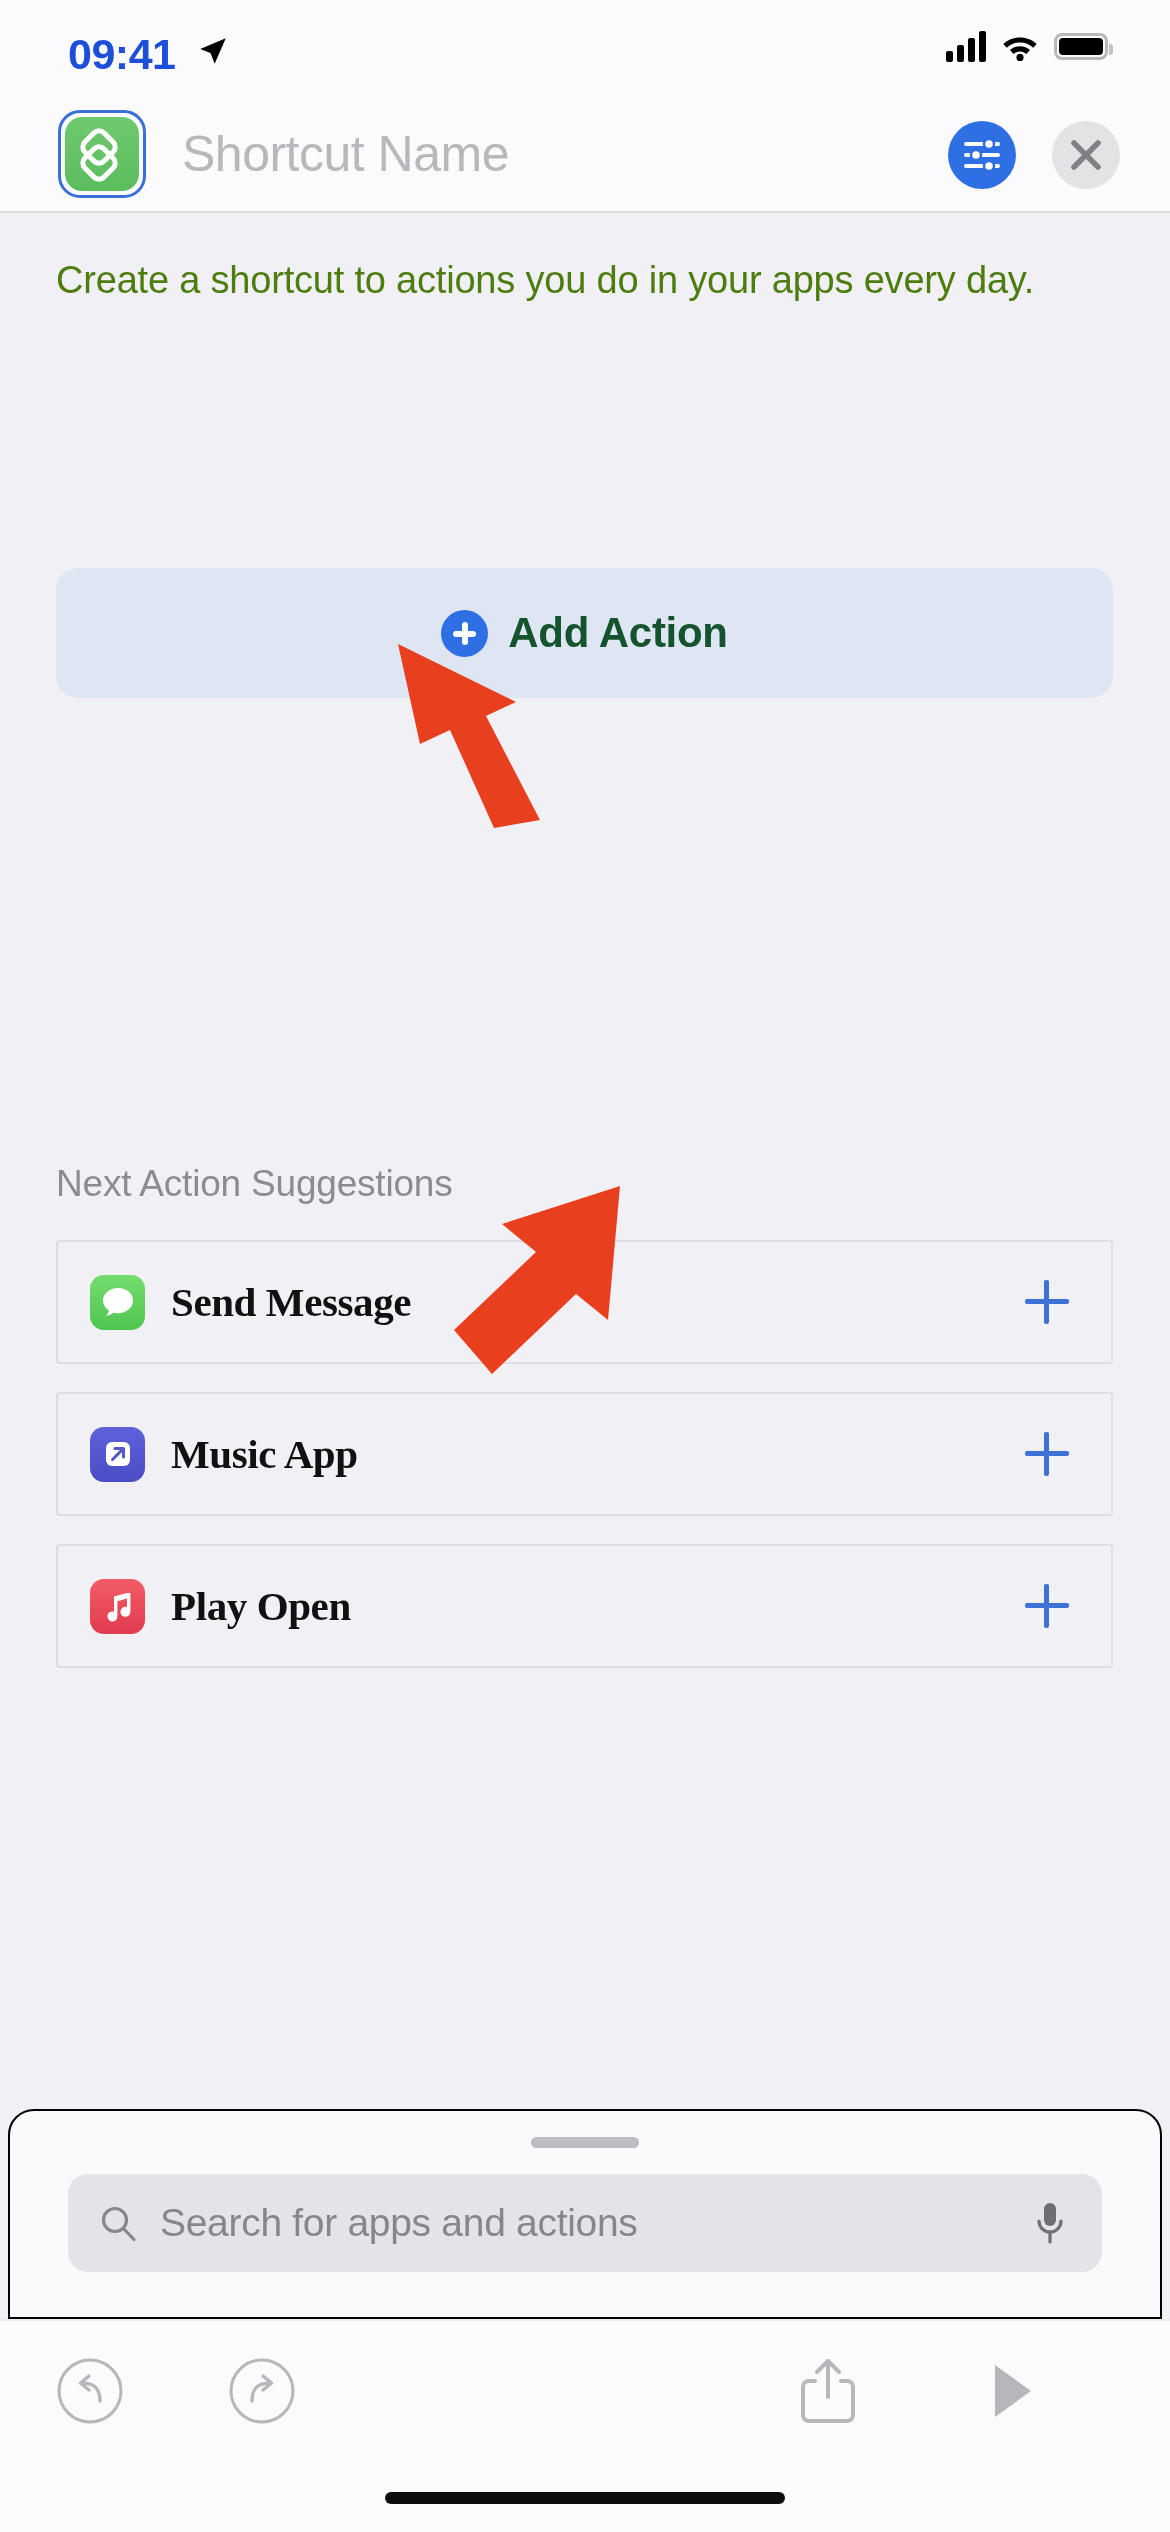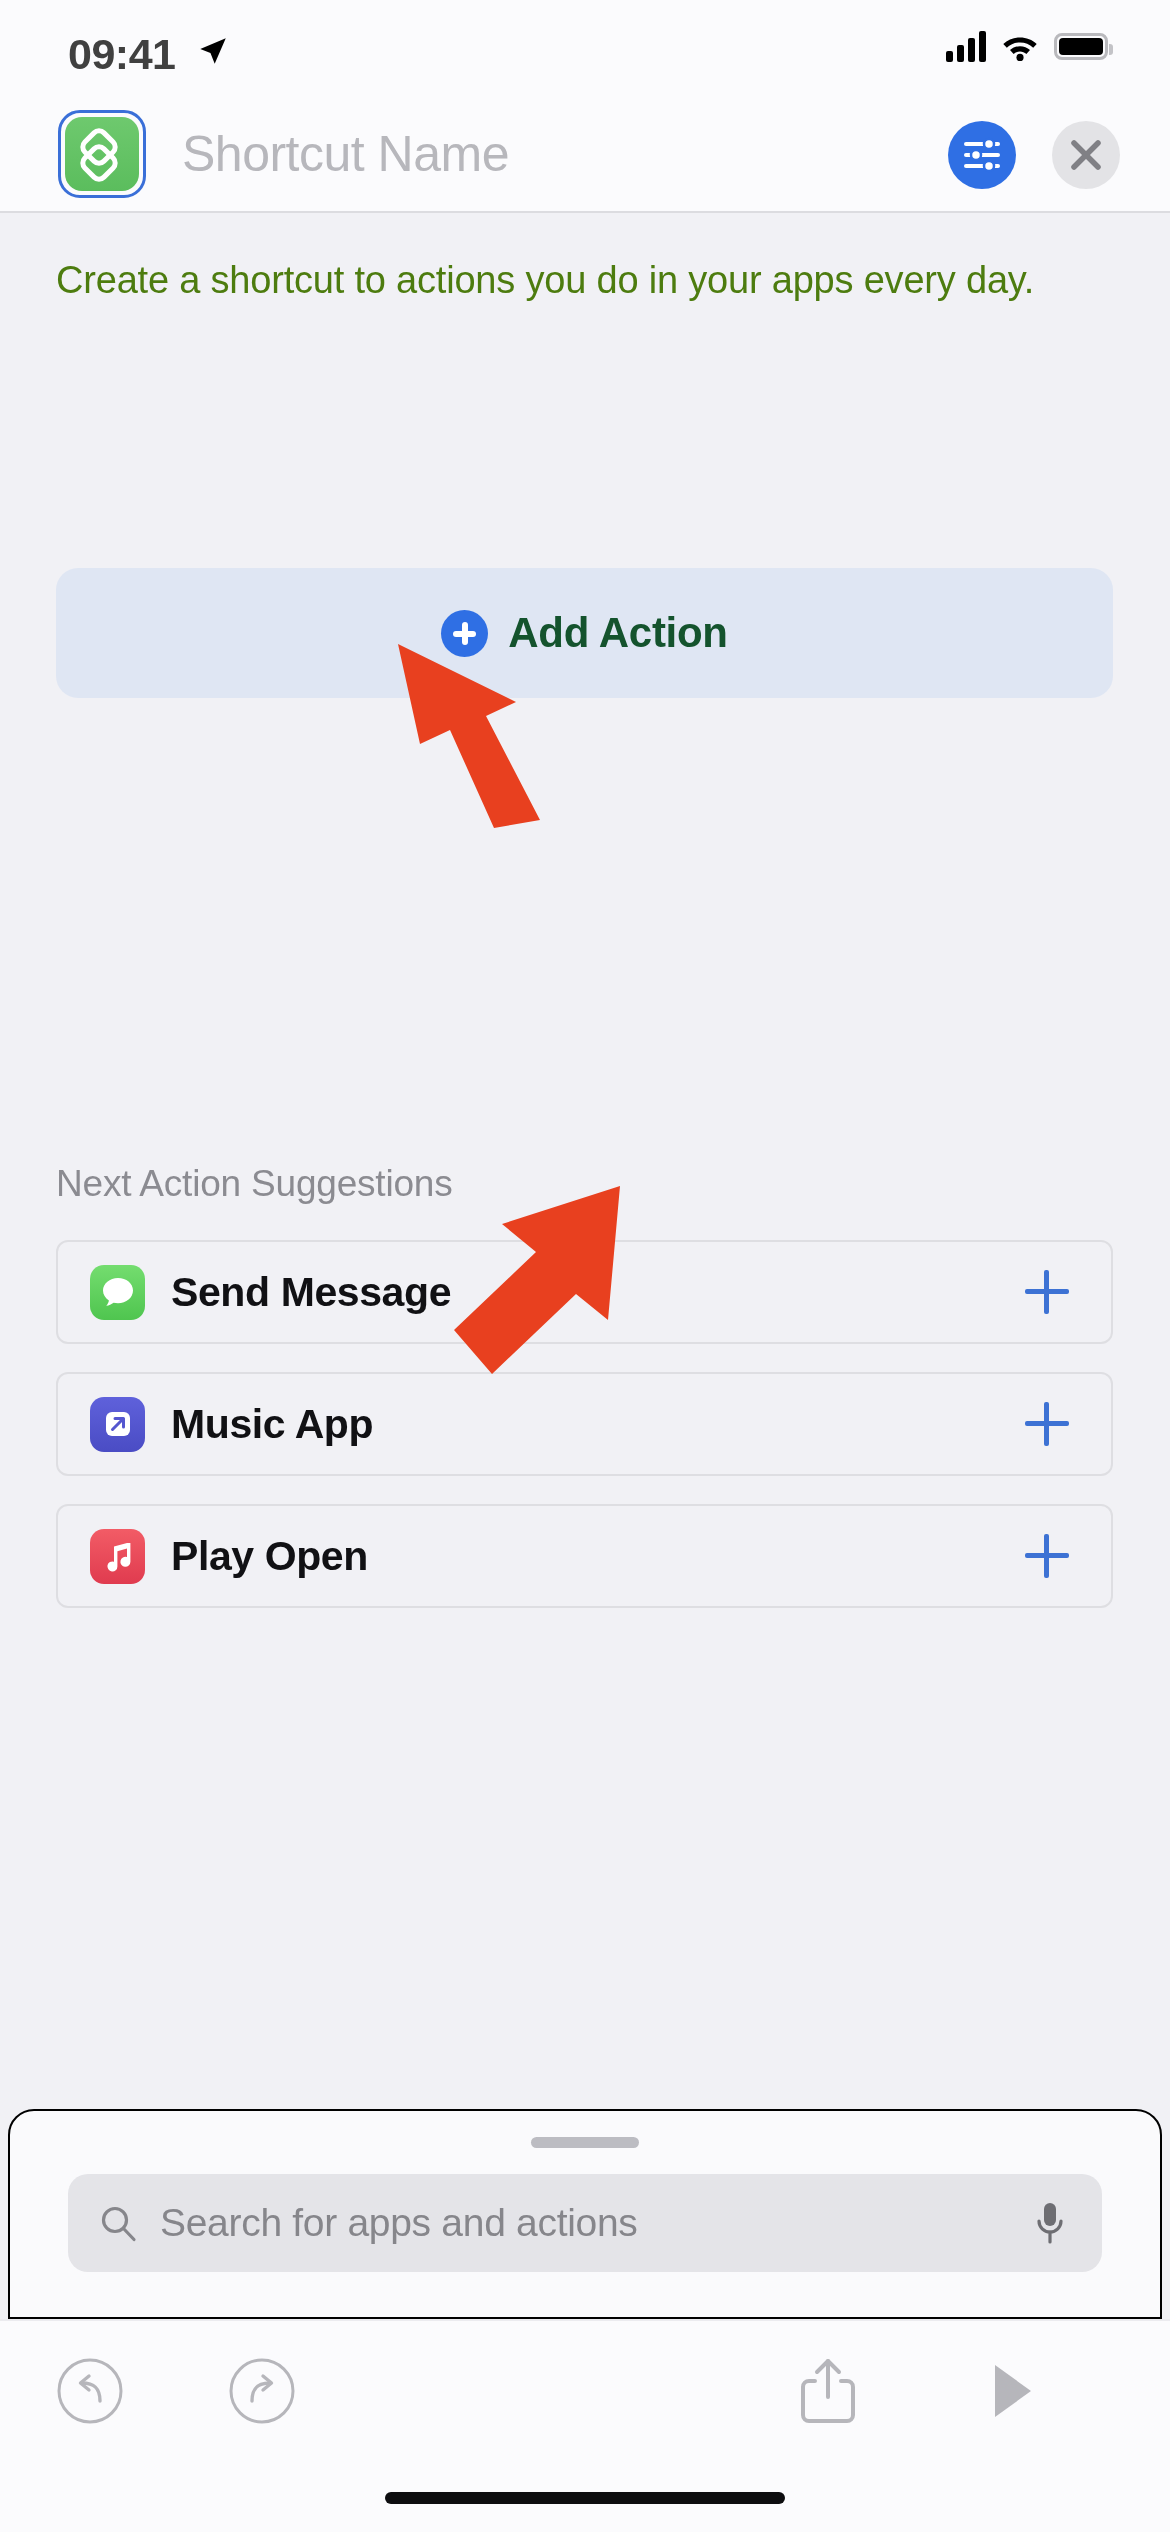--- a/index.html
+++ b/index.html
@@ -15,21 +15,21 @@
     background:#f7f8fa;
   }
 
   
   #statusbar {
     position:absolute; top:0; left:0; width:1170px; height:96px;
     background:#fbfbfd;
   }
   #status-time {
     position:absolute; left:68px; top:30px;
-    font-size:43px; font-weight:bold; color:#404040;
+    font-size:43px; font-weight:bold; color:#1d4ed8;
     letter-spacing:-0.5px;
   }
   #status-loc {
     position:absolute; left:196px; top:34px;
     width:34px; height:34px;
   }
   #status-right {
     position:absolute; right:62px; top:30px;
     display:flex; align-items:center; gap:14px;
   }
@@ -120,24 +120,24 @@
 
   #suggestions-header {
     position:absolute; top:950px; left:56px;
     font-size:37px; color:#8b8b91; letter-spacing:-0.2px;
   }
   #suggestions-list {
     position:absolute; top:1027px; left:56px; width:1057px;
   }
   .suggestion-row {
     position:relative;
-    height:104px; margin-bottom:28px;
-    border:2px solid #dedee2; border-radius:12px;
+    height:124px; margin-bottom:28px;
+    border:2px solid #dedee2; border-radius:3px;
     background:#f1f1f5;
-    display:flex; align-items:center;
+    display:flex; align-items:center;font-family:Liberation Serif, serif;
   }
   .sug-icon {
     margin-left:32px;
     width:55px; height:55px; border-radius:14px;
     display:flex; align-items:center; justify-content:center;
     flex:0 0 auto;
   }
   .sug-label {
     margin-left:26px;
     font-size:41px; font-weight:bold; color:#111114; letter-spacing:-0.4px;

